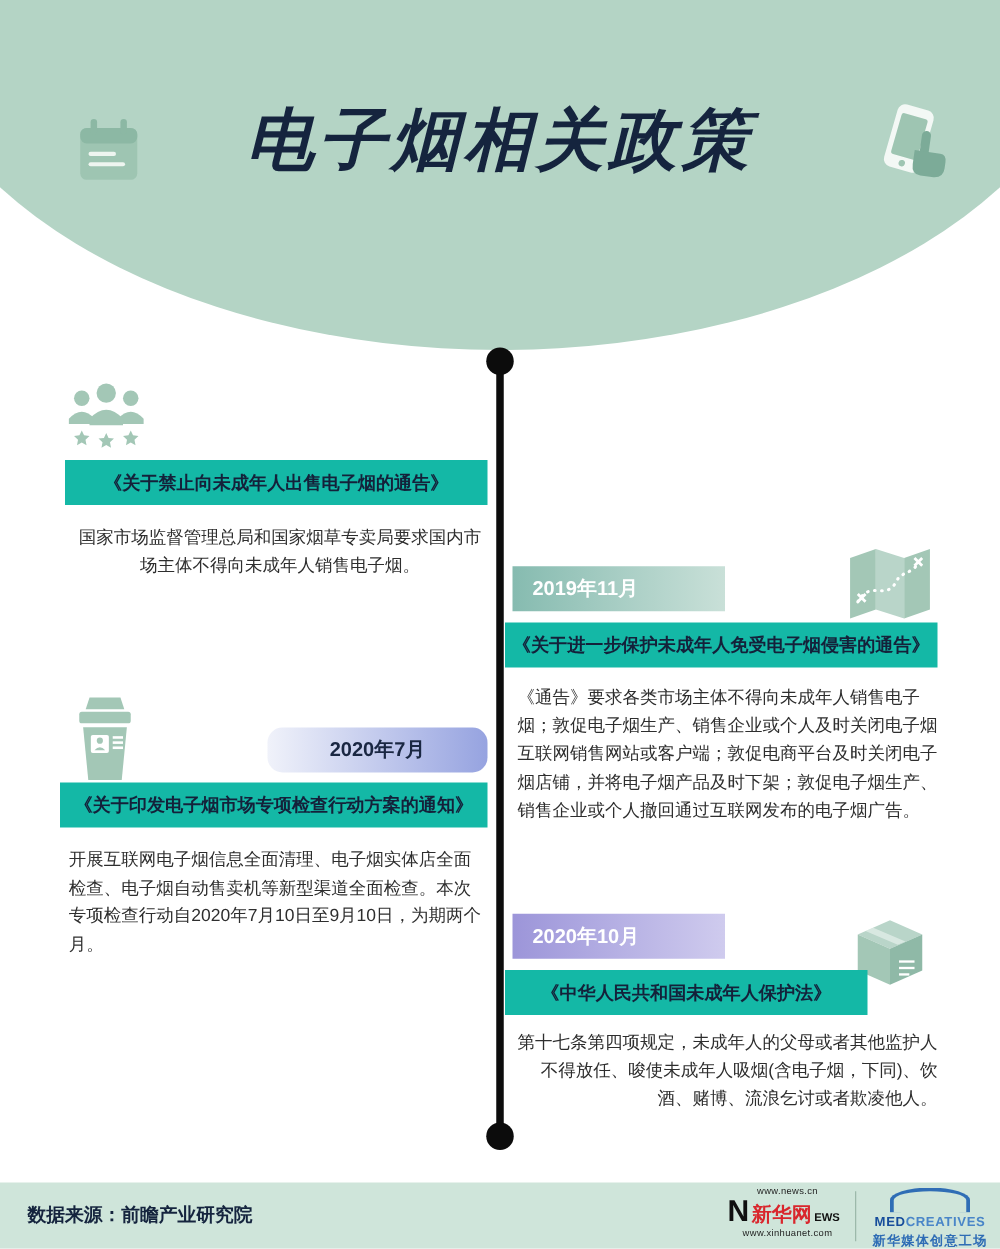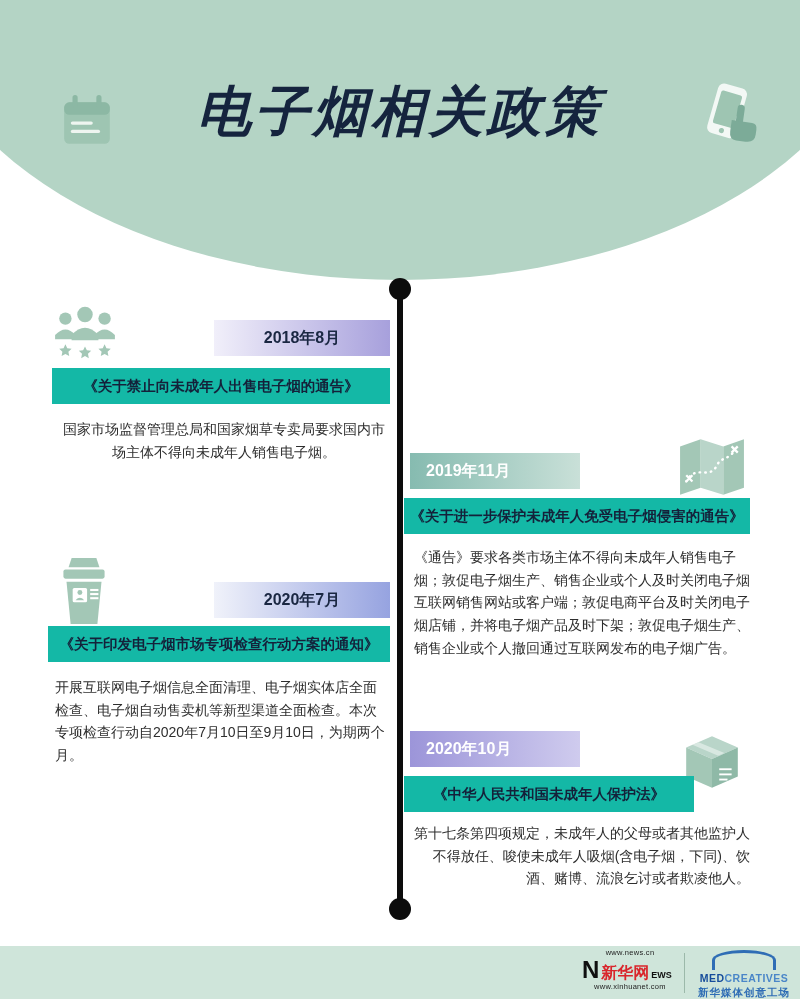--- a/index.html
+++ b/index.html
@@ -21,21 +21,21 @@
   .timeline-dot { position:absolute; left:389px; width:22px; height:22px; border-radius:50%; background:#0c0c0c; }
   .dot-top { top:278px; }
   .dot-bottom { top:898px; }
 
   
   .badge { position:absolute; height:36px; display:flex; align-items:center; font-size:16px; font-weight:bold; }
   .badge.center { justify-content:center; color:#1a2742; }
   .badge.left-pad { padding-left:16px; color:#ffffff; }
   .badge-1 { left:214px; top:320px; width:176px; background:linear-gradient(90deg,#f1effa 0%,#a7a0dc 100%); }
   .badge-2 { left:410px; top:453px; width:170px; background:linear-gradient(90deg,#86bbb0 0%,#c9e0d8 100%); }
-  .badge-3 { left:214px; top:582px; width:176px; background:linear-gradient(90deg,#f0f2fa 0%,#96a3e0 100%); }
+  .badge-3 { left:214px; top:582px; width:176px; background:linear-gradient(90deg,#f0f2fa 0%,#96a3e0 100%);border-radius:12px; }
   .badge-4 { left:410px; top:731px; width:170px; background:linear-gradient(90deg,#9c95d9 0%,#cfcbee 100%); }
 
   .bar { position:absolute; height:36px; background:#14b8a6; color:#14213a; font-weight:bold;
          font-size:14.5px; display:flex; align-items:center; justify-content:center; white-space:nowrap; }
   .bar-1 { left:52px;  top:368px; width:338px; }
   .bar-2 { left:404px; top:498px; width:346px; }
   .bar-3 { left:48px;  top:626px; width:342px; }
   .bar-4 { left:404px; top:776px; width:290px; }
 
   .body-text { position:absolute; font-size:14px; line-height:1.62; color:#2e2e2e; }
@@ -117,23 +117,20 @@
         <circle cx="51" cy="15" r="6"></circle>
         <path d="M41 31 q10 -11 20 0 v4 h-20 z"></path>
         <circle cx="32" cy="11" r="7.5"></circle>
         <path d="M19 31 q13 -14 26 0 v5 h-26 z"></path>
         <path d="M13 40 l1.8 3.8 4.2 0.5 -3.1 2.9 0.8 4.2 -3.7 -2.1 -3.7 2.1 0.8 -4.2 -3.1 -2.9 4.2 -0.5 z"></path>
         <path d="M32 42 l1.8 3.8 4.2 0.5 -3.1 2.9 0.8 4.2 -3.7 -2.1 -3.7 2.1 0.8 -4.2 -3.1 -2.9 4.2 -0.5 z"></path>
         <path d="M51 40 l1.8 3.8 4.2 0.5 -3.1 2.9 0.8 4.2 -3.7 -2.1 -3.7 2.1 0.8 -4.2 -3.1 -2.9 4.2 -0.5 z"></path>
       </g>
     </svg>
   </div>
-  <div class="badge badge-1 center">
-    <span>2018年8月</span>
-  </div>
   <div class="bar bar-1">
     <span>《关于禁止向未成年人出售电子烟的通告》</span>
   </div>
   <p class="body-text body-1">国家市场监督管理总局和国家烟草专卖局要求国内市场主体不得向未成年人销售电子烟。</p>
 
   <div class="badge badge-2 left-pad">
     <span>2019年11月</span>
   </div>
   <div class="item-icon map-icon">
     <svg width="68" height="60" viewBox="0 0 66 58">
@@ -190,20 +187,21 @@
           <path d="M38 46 h8"></path>
       </g>
     </svg>
   </div>
   <div class="bar bar-4">
     <span>《中华人民共和国未成年人保护法》</span>
   </div>
   <p class="body-text body-4">第十七条第四项规定，未成年人的父母或者其他监护人不得放任、唆使未成年人吸烟(含电子烟，下同)、饮酒、赌博、流浪乞讨或者欺凌他人。</p>
 
   <div class="footer">
+    <div class="source">数据来源：前瞻产业研究院</div>
 
     <div class="xinhua-logo">
       <div class="xh-url">www.news.cn</div>
       <div class="xh-row">
         <span class="xh-n">N</span>
         <span class="xh-name">新华网</span>
         <span class="xh-news">EWS</span>
       </div>
       <div class="xh-url">www.xinhuanet.com</div>
     </div>

